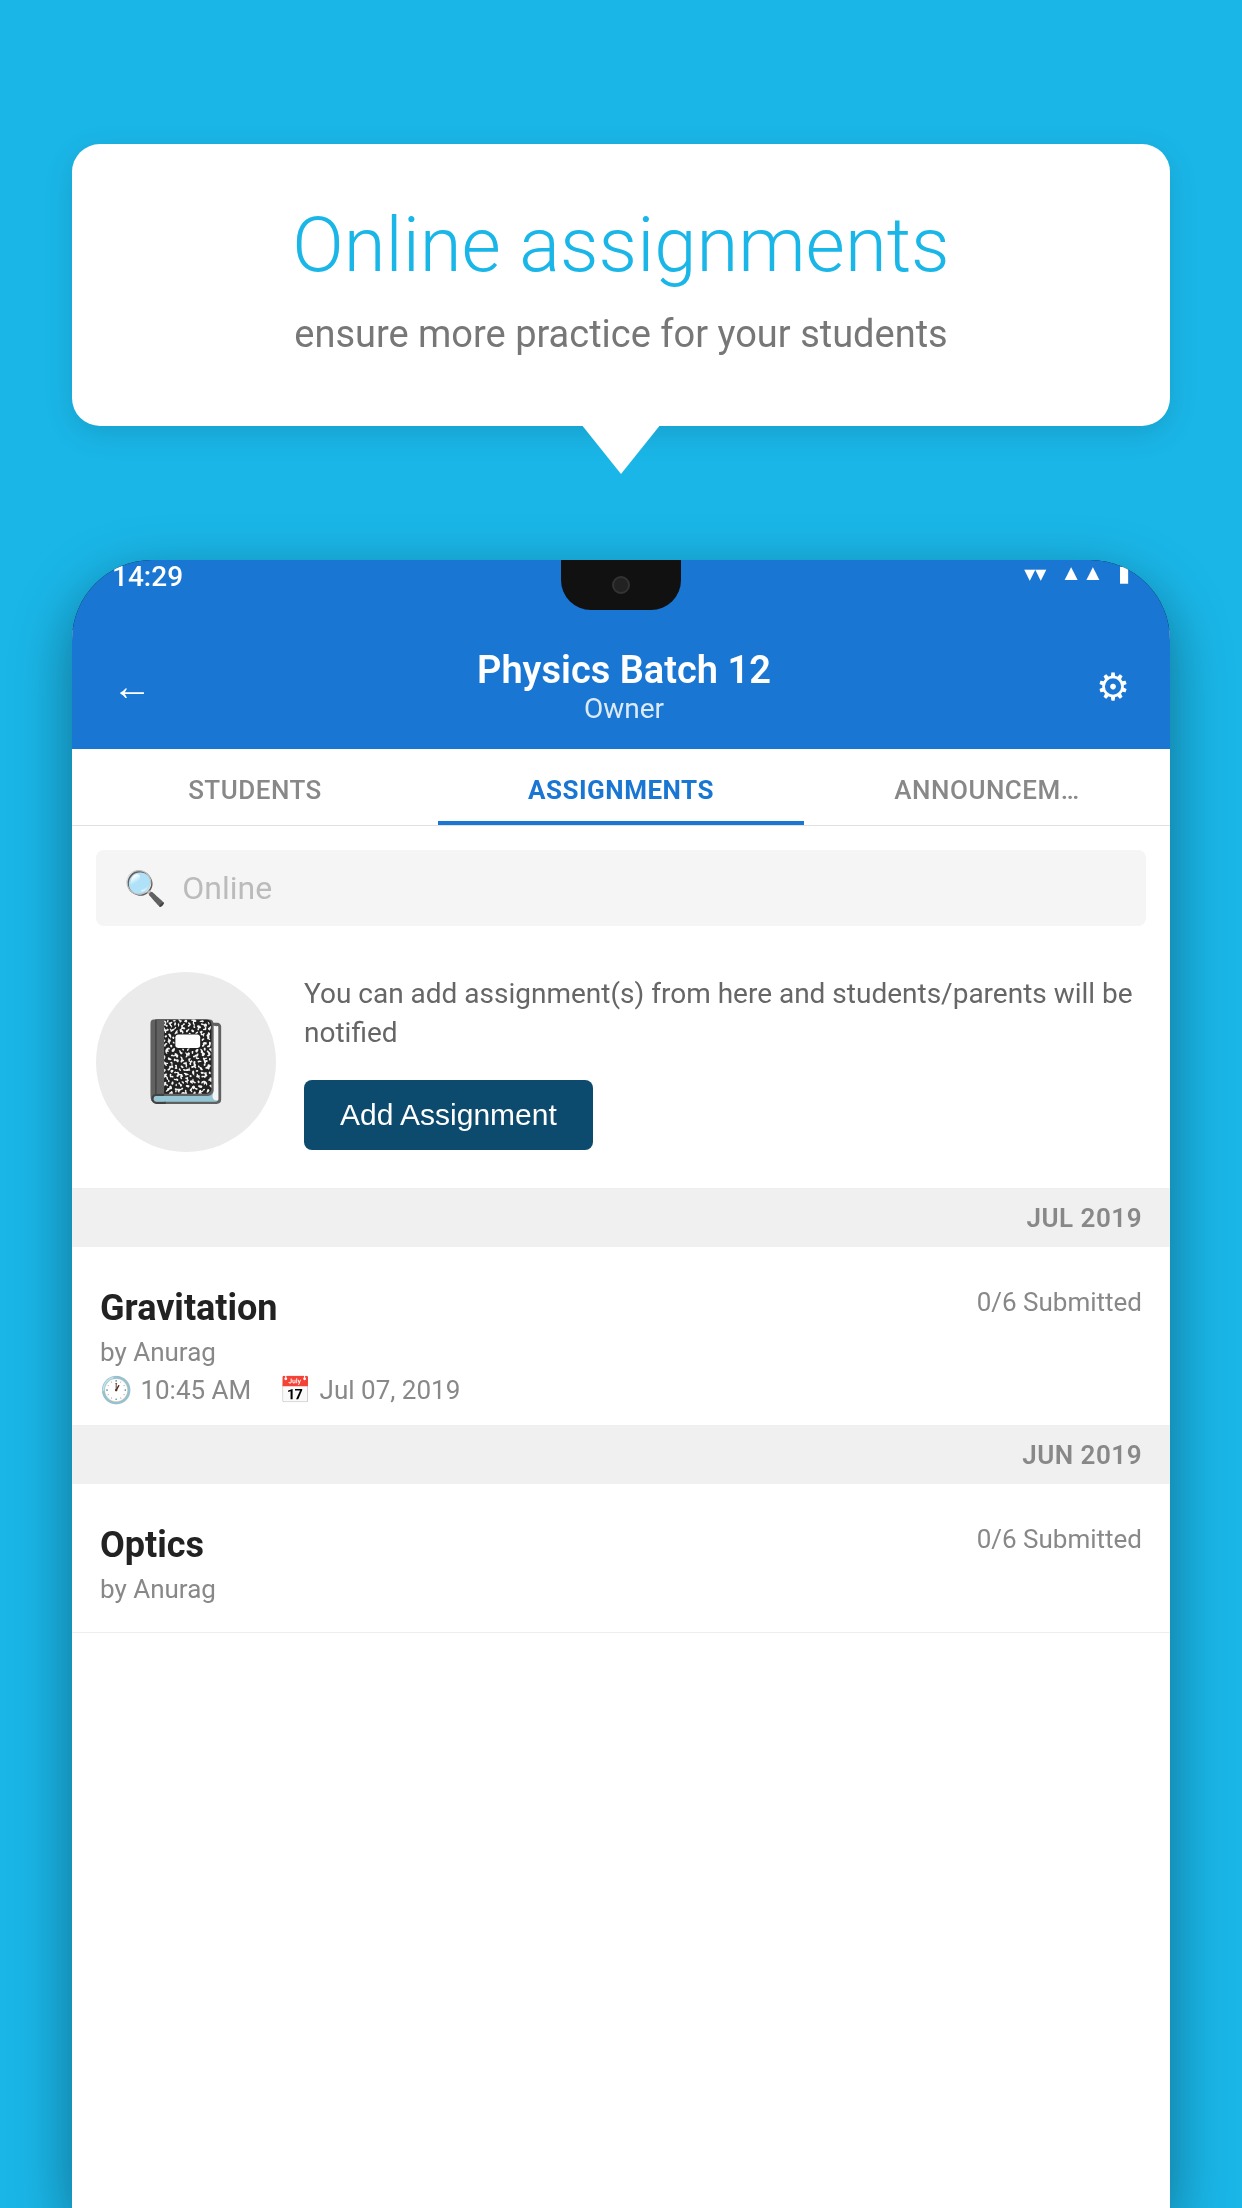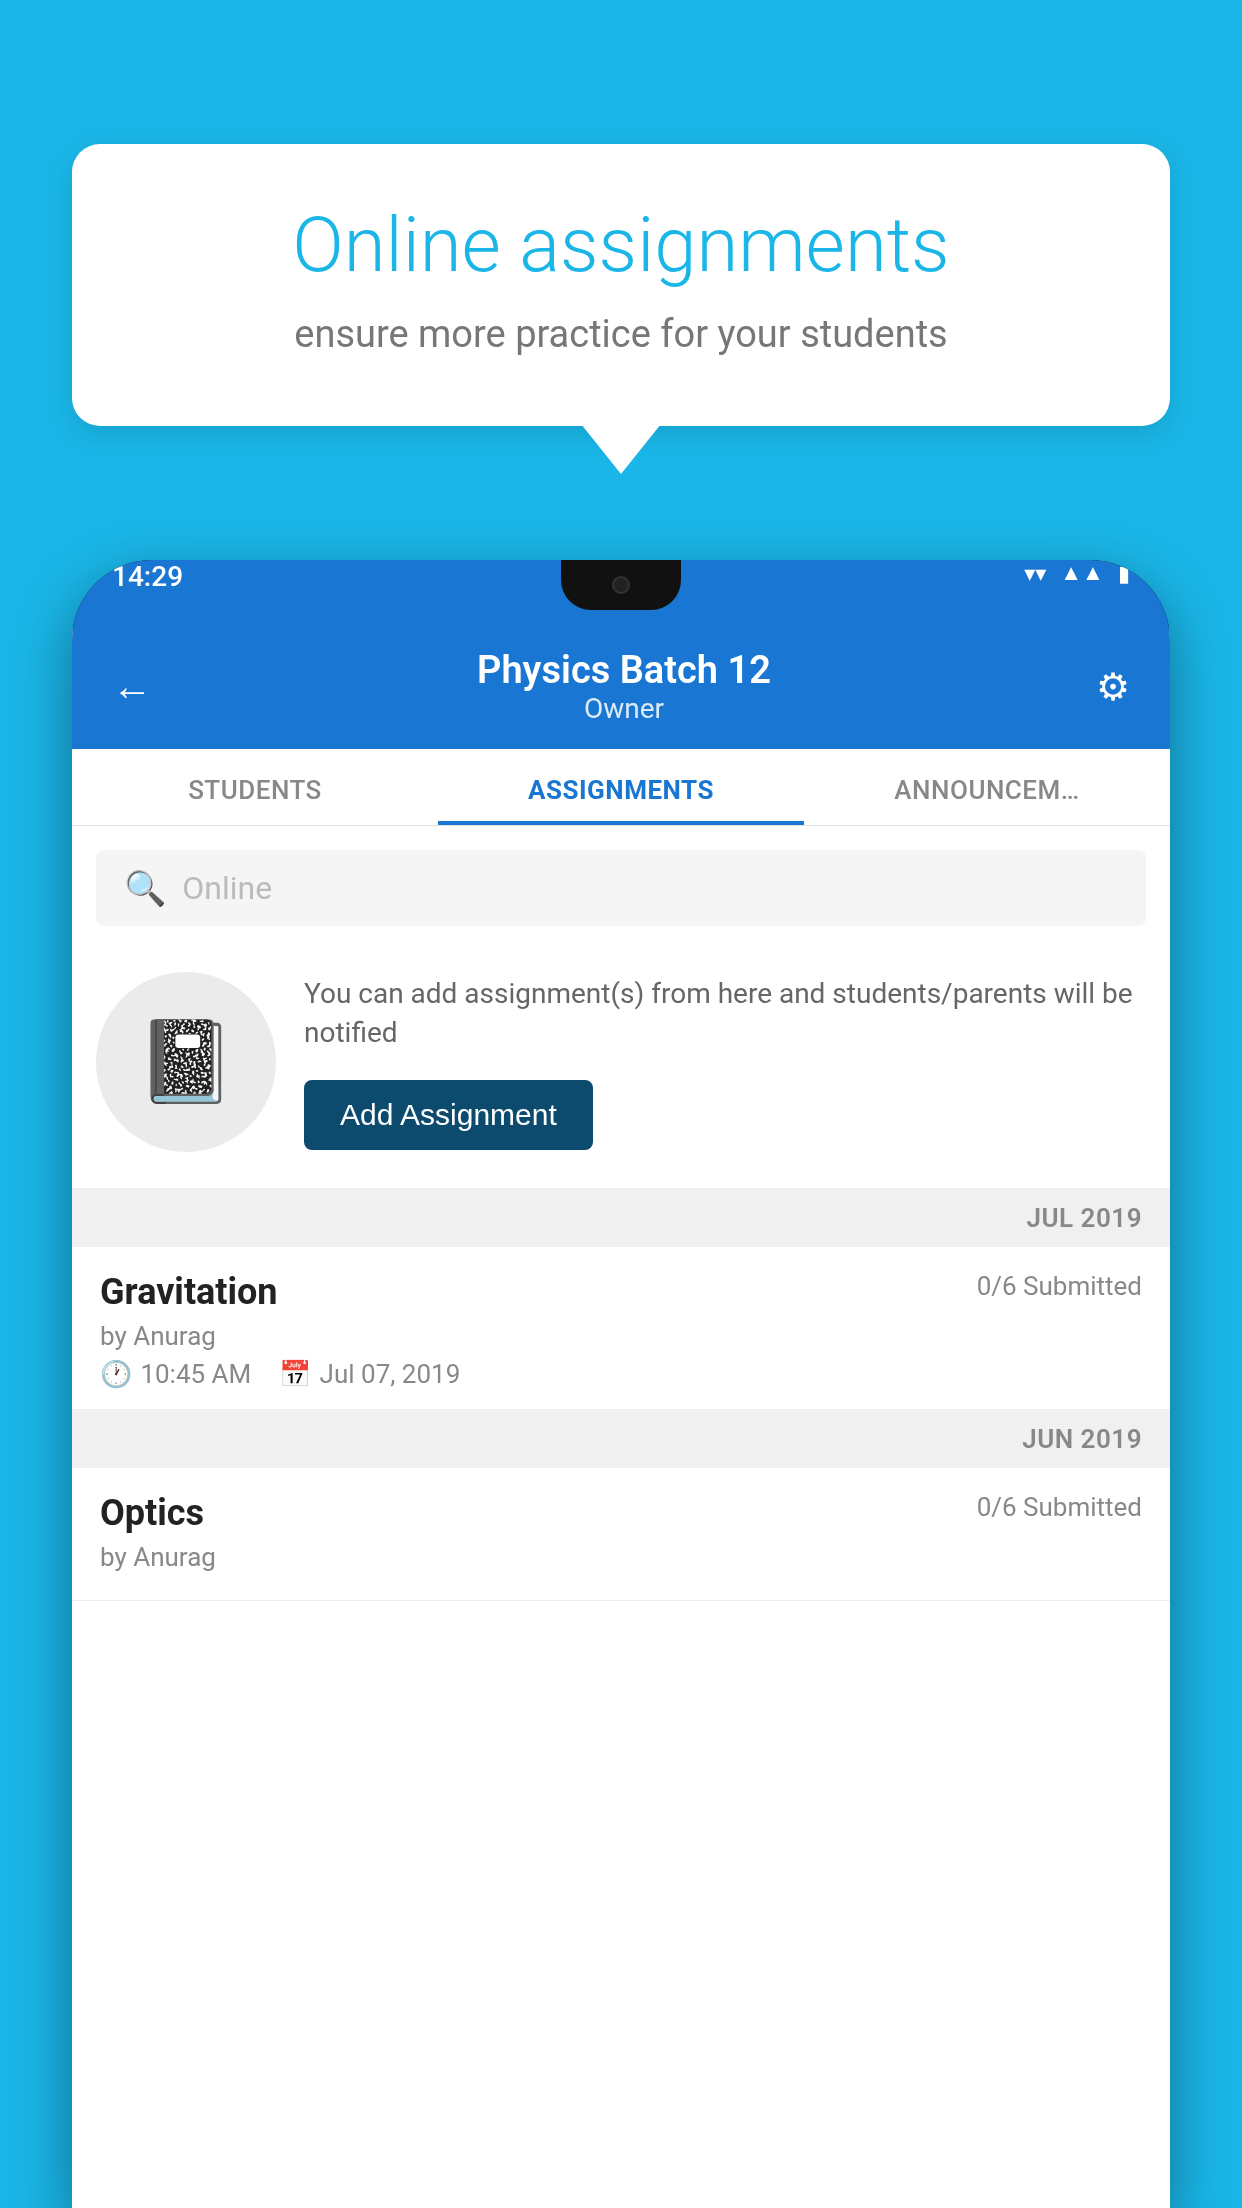--- a/index.html
+++ b/index.html
@@ -268,21 +268,21 @@
       padding: 14px 28px;
       font-size: 26px;
       color: #888;
       font-weight: 600;
       letter-spacing: 0.5px;
       text-align: right;
     }
 
     
     .assignment-item {
-      padding: 24px 28px 20px;
+      padding: 40px 28px 20px;
       border-bottom: 1px solid #eee;
       background: white;
     }
 
     .assignment-item-header {
       display: flex;
       justify-content: space-between;
       align-items: flex-start;
       margin-bottom: 8px;
     }

